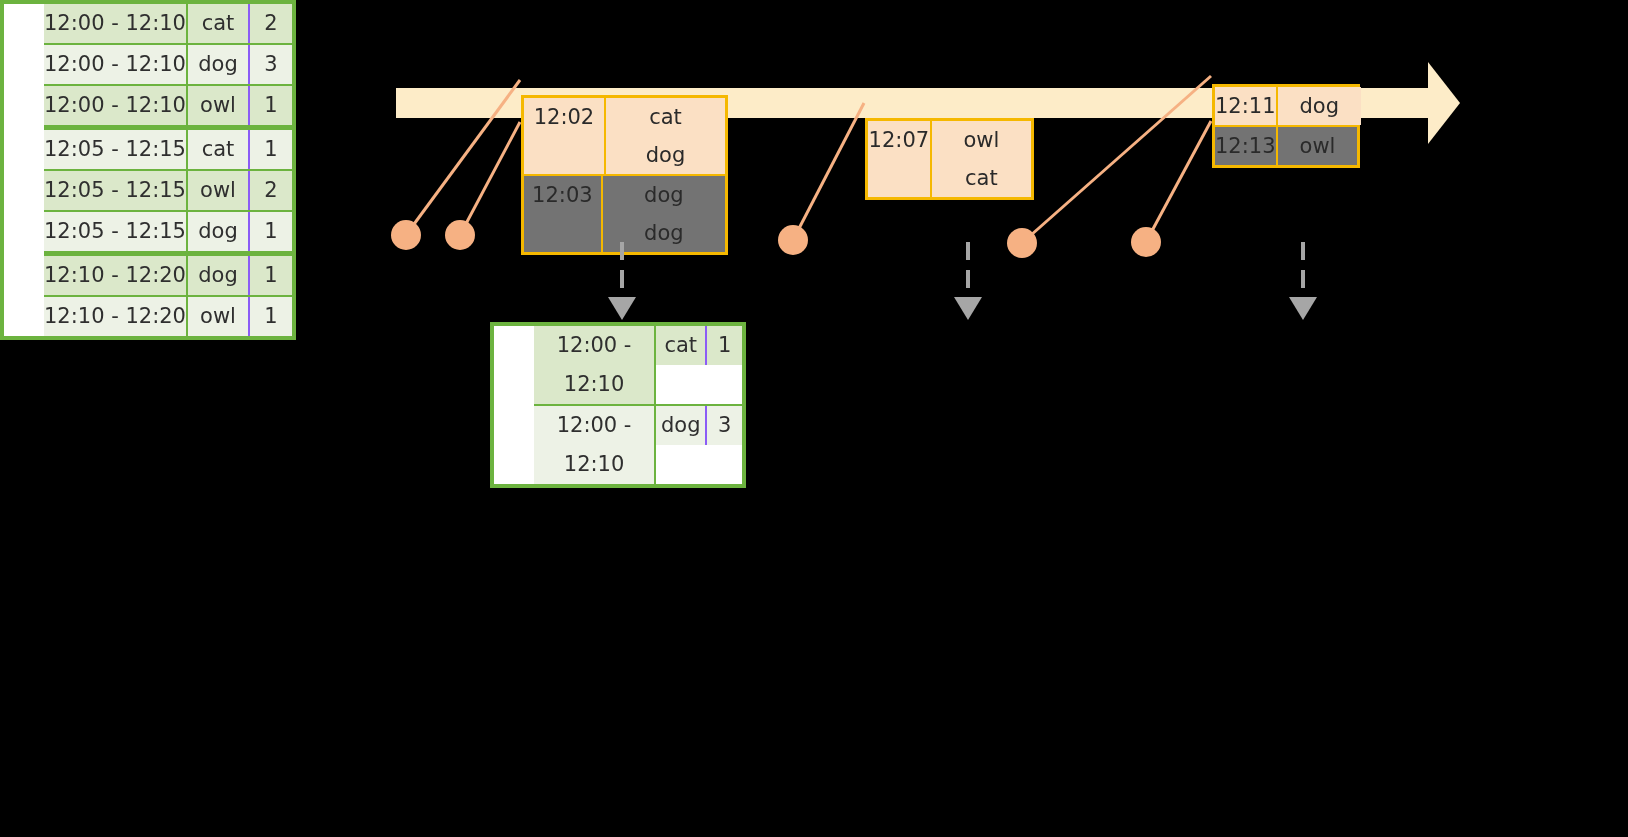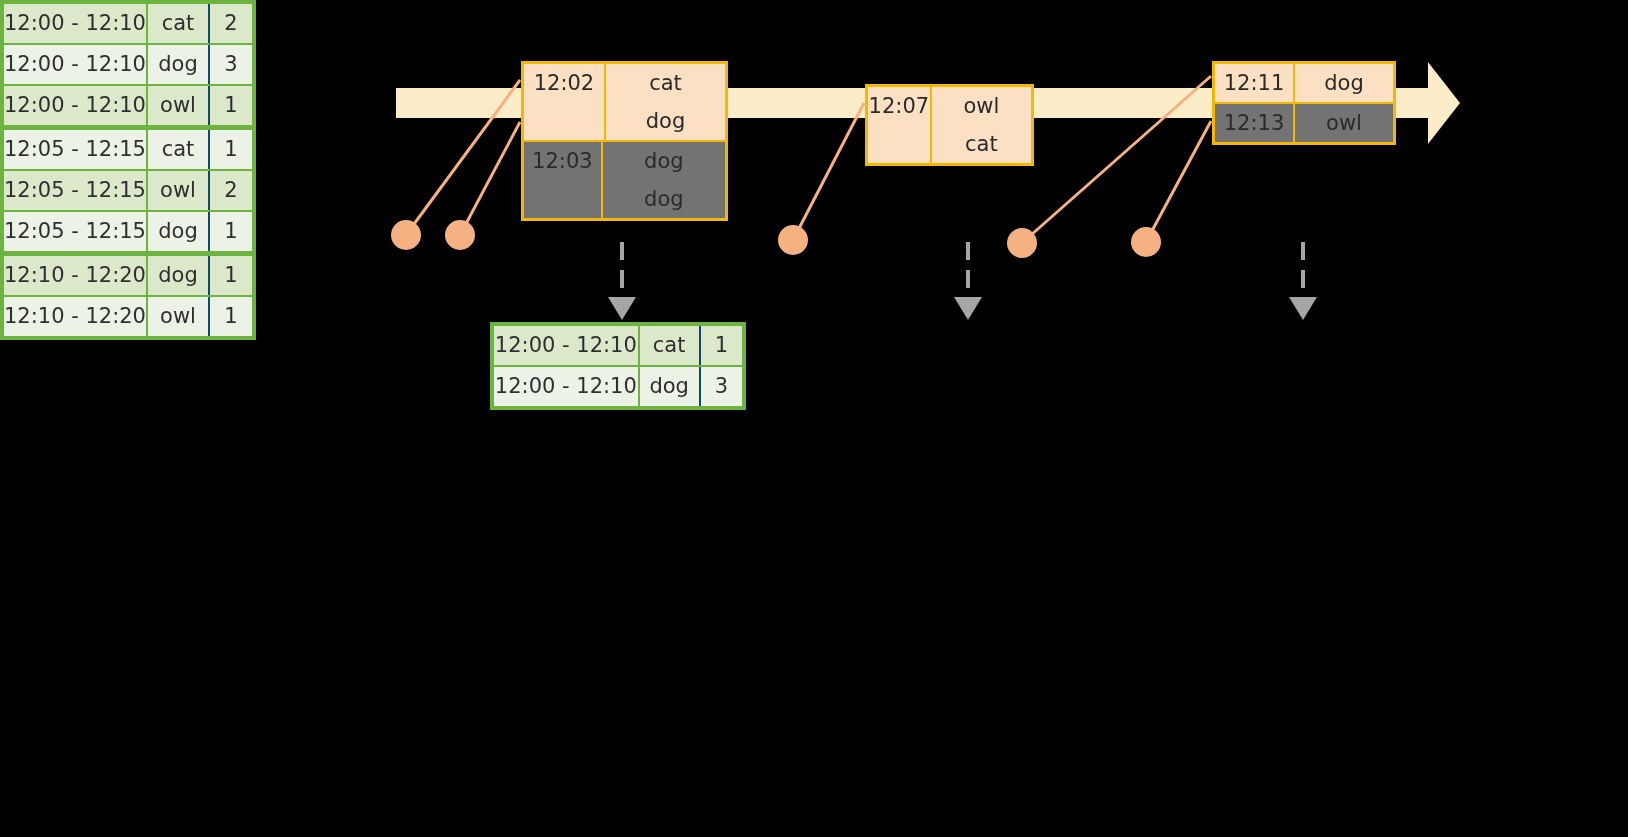--- a/index.html
+++ b/index.html
@@ -40,20 +40,21 @@
     border-bottom: 41px solid transparent;
     border-left: 32px solid #fdecc8;
   }
 
   
   .evt-group {
     position: absolute;
     border: 3px solid #f5b800;
     box-sizing: border-box;
     background: #fdf3e3;
+    margin-top: 34px;
   }
   .evt-row {
     display: flex;
     align-items: stretch;
   }
   .evt-row + .evt-row {
     border-top: 2px solid #f5b800;
   }
   .evt-time {
     box-sizing: border-box;
@@ -73,21 +74,21 @@
     padding: 0 22px;
     flex: 1 1 auto;
   }
   .evt-row.shade .evt-time,
   .evt-row.shade .evt-text { background: #fbe0c4; }
   .evt-row.light .evt-time,
   .evt-row.light .evt-text { background: #737373; }
 
   #evt-a { left: 521px; top: 61px; width: 207px; }
   #evt-b { left: 865px; top: 84px; width: 169px; }
-  #evt-c { left: 1212px; top: 61px; width: 184px; }
+  #evt-c { left: 1212px; top: 50px; width: 148px; }
   #evt-c .evt-time { width: 80px; }
 
   
   .conn-svg {
     position: absolute;
     left: 0; top: 0;
     width: 1628px;
     height: 837px;
     pointer-events: none;
   }
@@ -111,41 +112,42 @@
 
   
   .res-table {
     position: absolute;
     border: 4px solid #6cb33f;
     box-sizing: border-box;
     background: #ffffff;
   }
   .res-row {
     display: flex;
-    align-items: center;
+    align-items: flex-start;
     border-bottom: 2px solid #6cb33f;
+    margin-left: 40px;
   }
   .res-row:last-child { border-bottom: none; }
   .res-row.group-end { border-bottom: 5px solid #6cb33f; }
   .res-win {
     box-sizing: border-box;
     text-align: center;
     font-size: 21px;
     color: #2f2f2f;
     line-height: 39px;
     border-right: 2px solid #6cb33f;
   }
   .res-key {
     box-sizing: border-box;
     width: 62px;
     text-align: center;
     font-size: 21px;
     color: #2f2f2f;
     line-height: 39px;
-    border-right: 2px solid #0c4a6e;
+    border-right: 2px solid #8b5cf6;
   }
   .res-cnt {
     box-sizing: border-box;
     width: 42px;
     text-align: center;
     font-size: 21px;
     color: #2f2f2f;
     line-height: 39px;
   }
   .res-row.shade .res-win,

